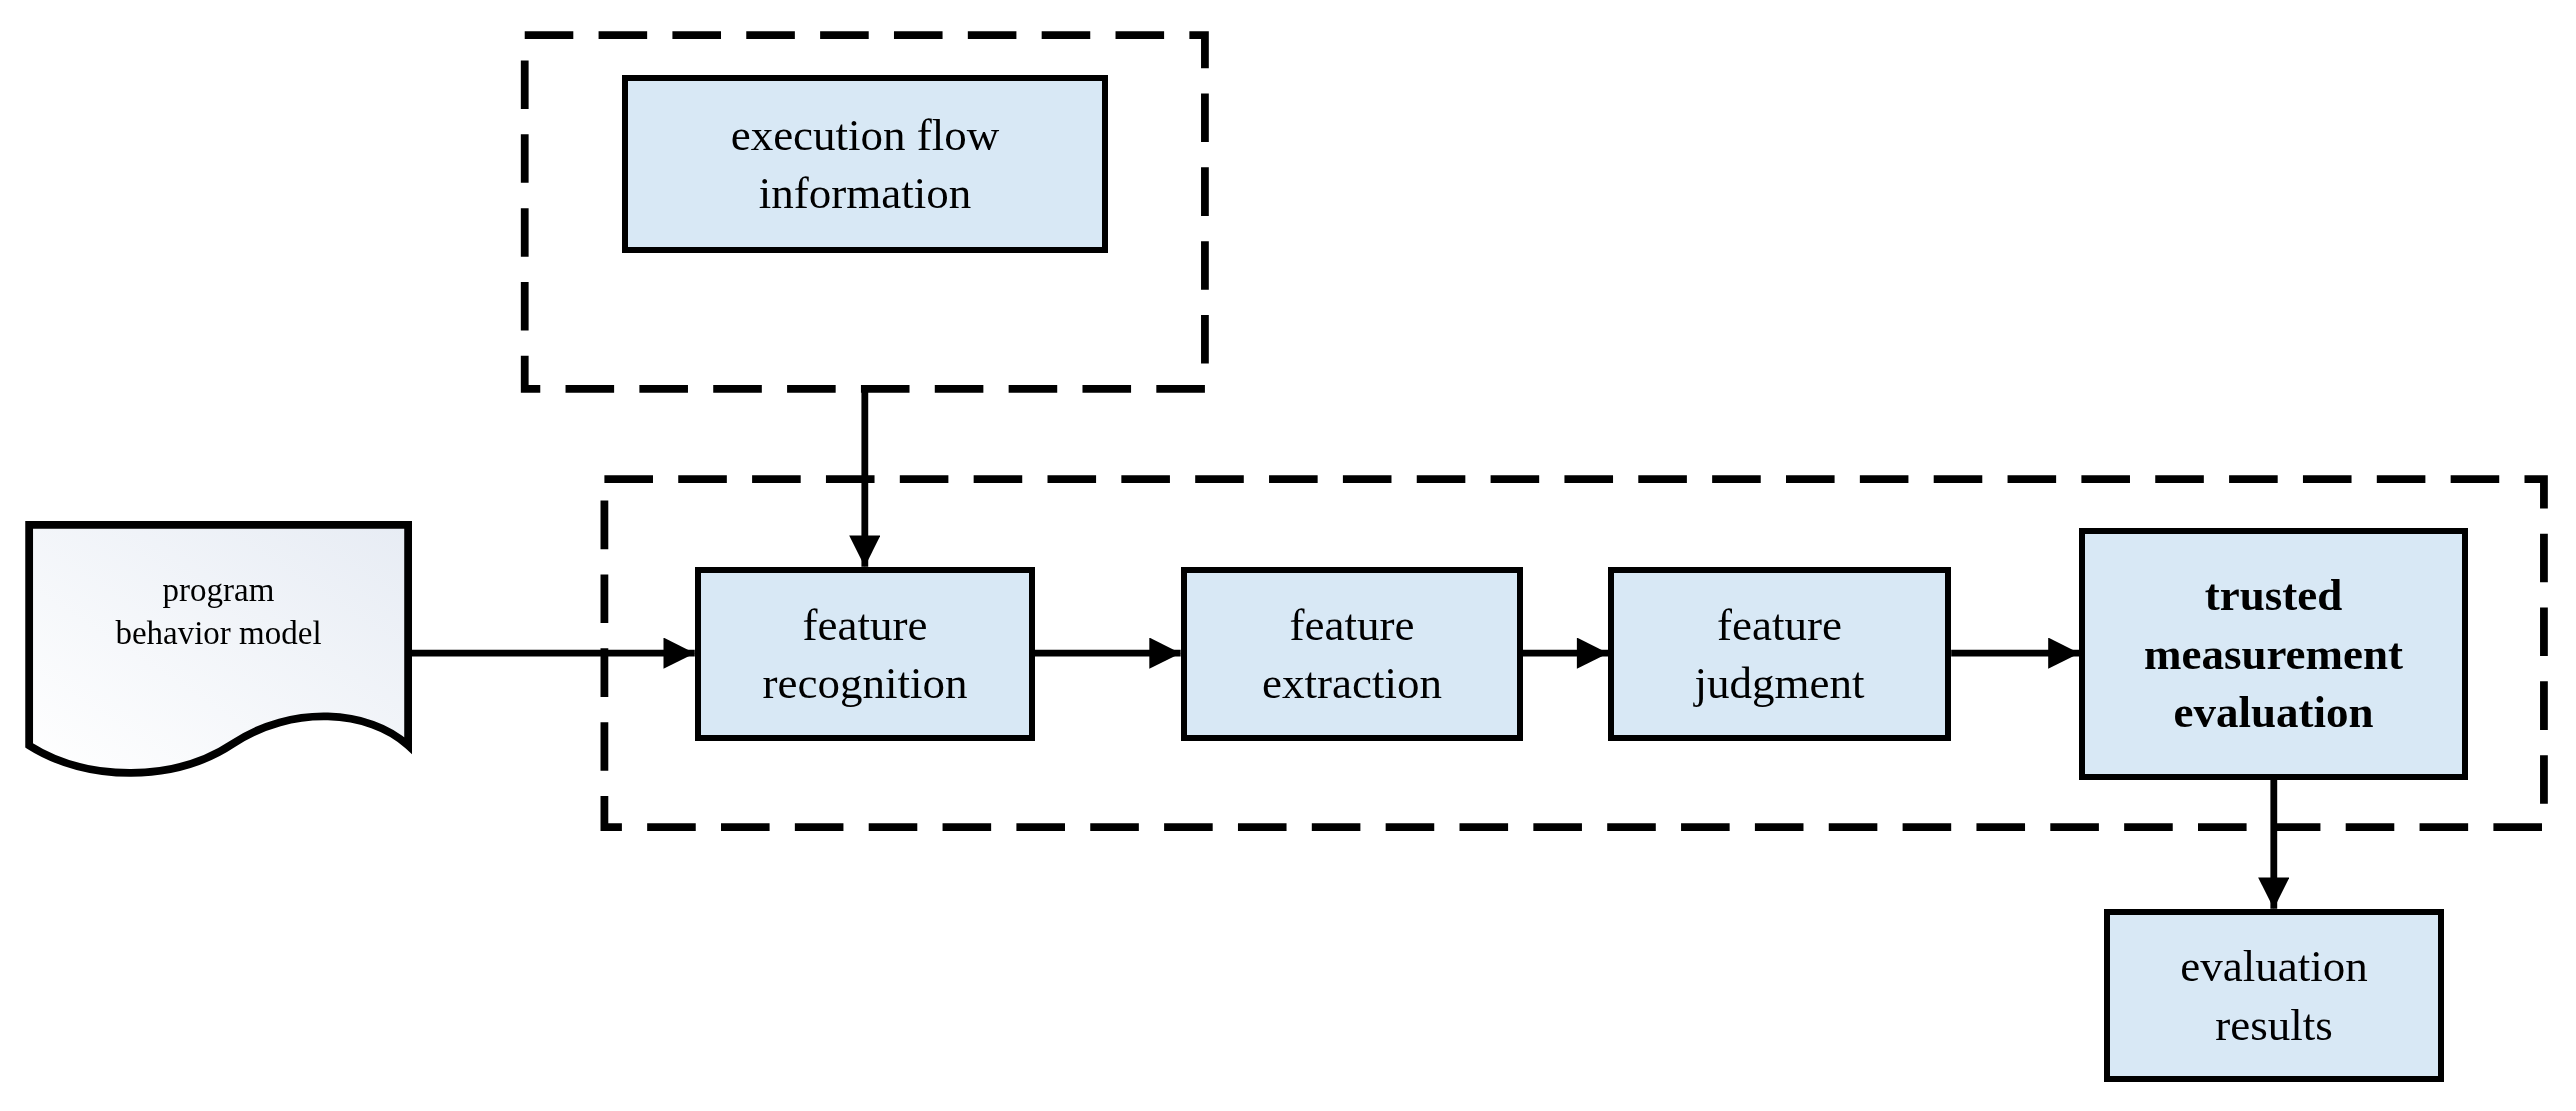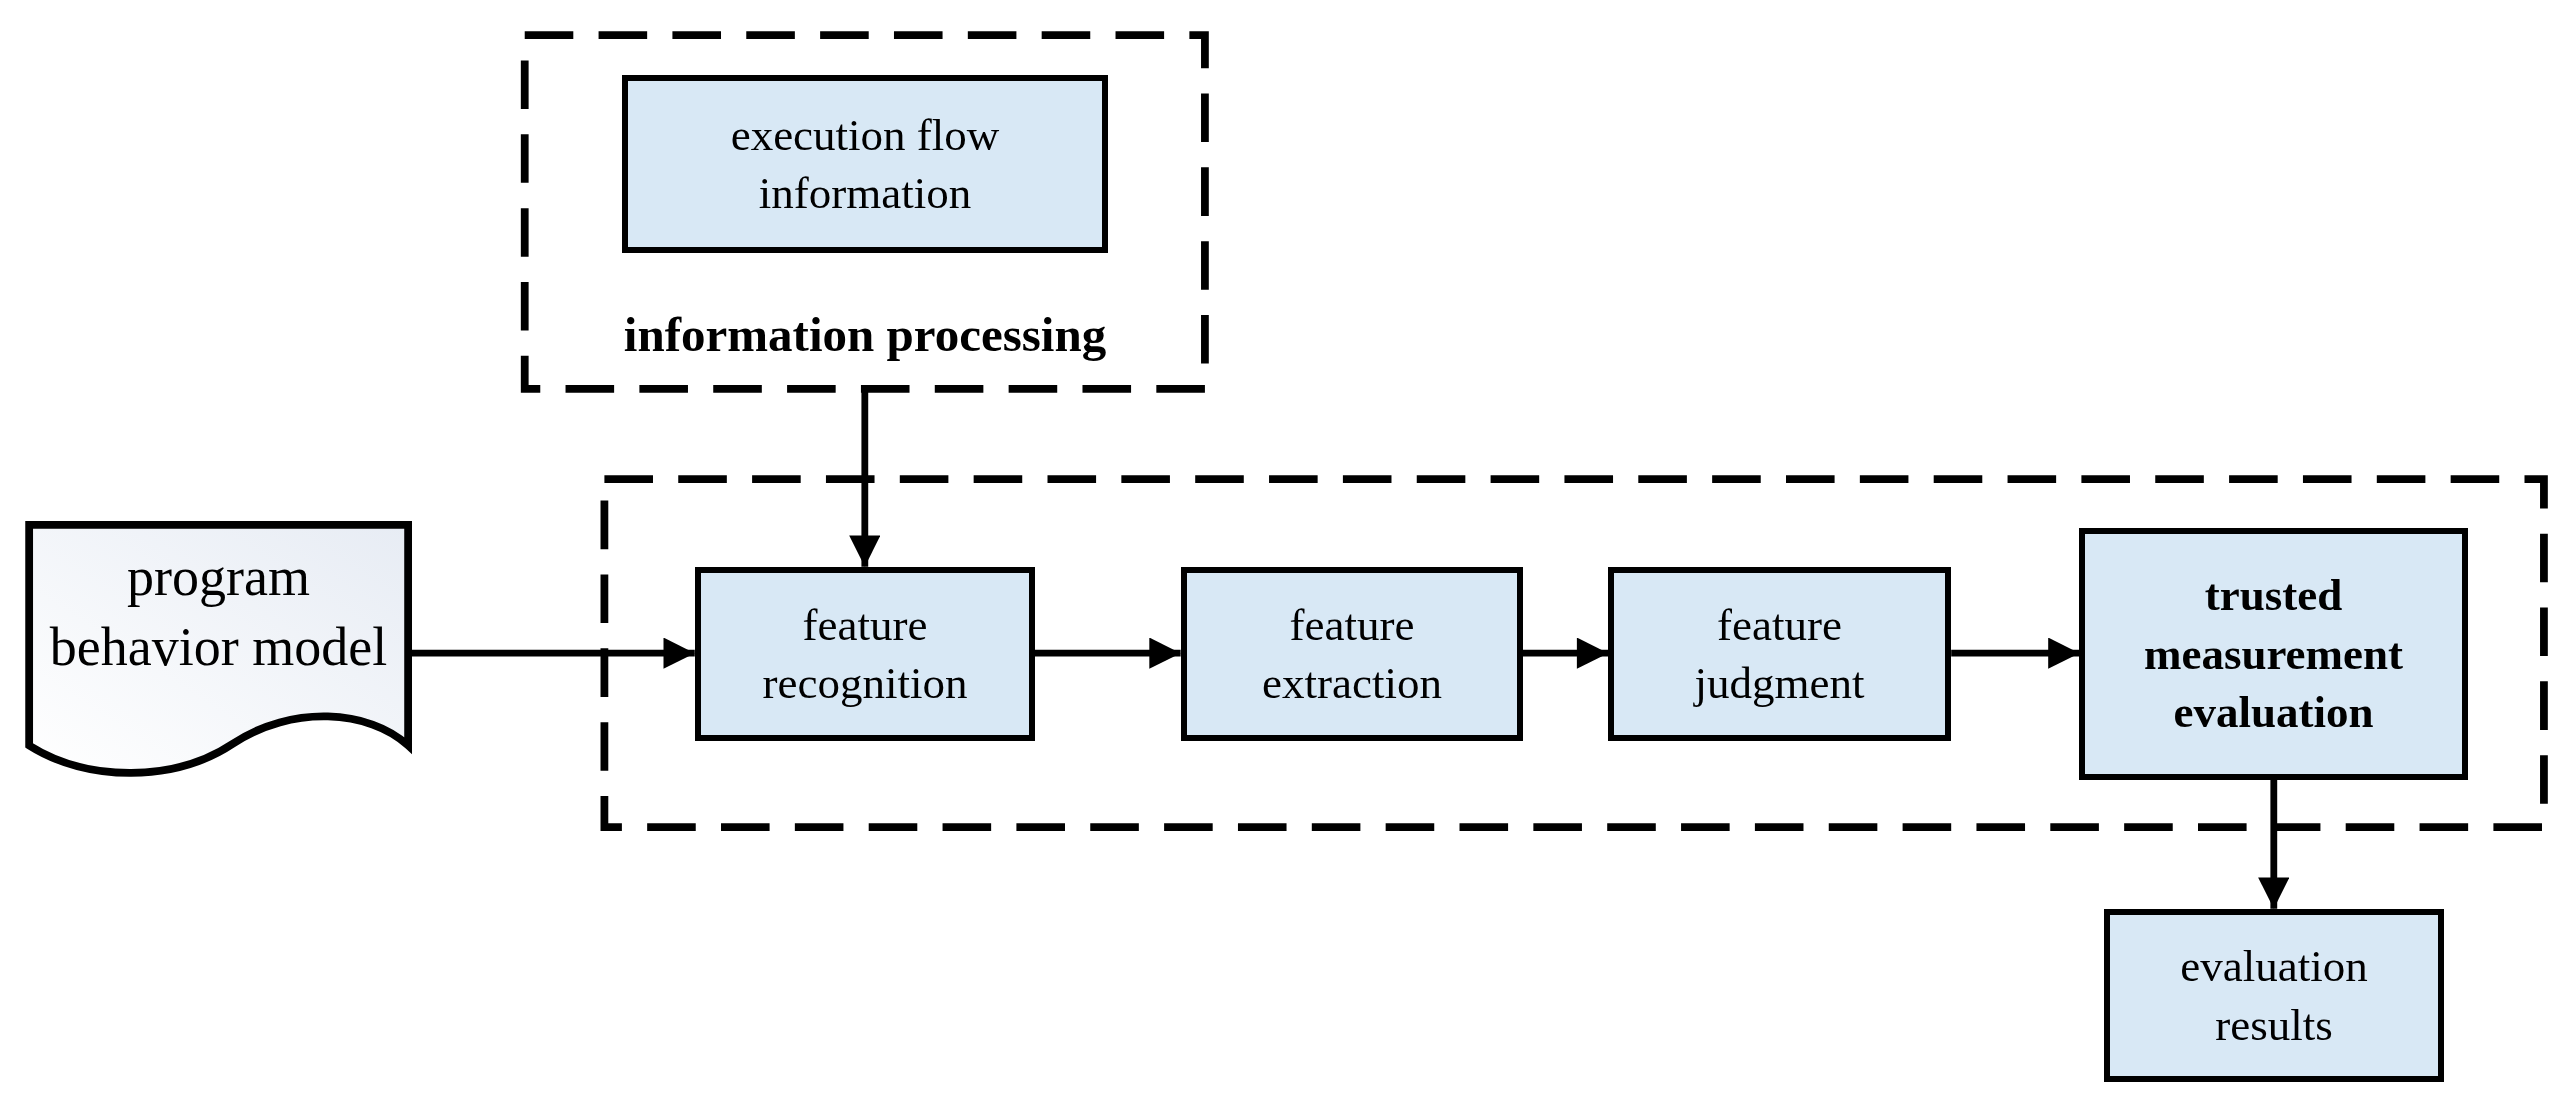--- a/index.html
+++ b/index.html
@@ -23,21 +23,21 @@
   #node-exec      {left:622px; top:75px;  width:486px;height:178px;}
   #node-recog     {left:695px; top:567px; width:340px;height:174px;}
   #node-extract   {left:1181px;top:567px; width:342px;height:174px;}
   #node-judge     {left:1608px;top:567px; width:343px;height:174px;}
   #node-trusted   {left:2079px;top:528px; width:389px;height:252px;font-weight:bold;}
   #node-eval      {left:2104px;top:909px; width:340px;height:173px;}
   .doc-label{
     position:absolute;left:29px;top:544px;width:379px;height:136px;
     display:flex;align-items:center;justify-content:center;
     text-align:center;white-space:pre-line;
-    font-size:54px;line-height:1.3;
+    font-size:33px;line-height:1.3;
   }
   .group-label{
     position:absolute;left:554px;top:290px;width:622px;height:89px;
     display:flex;align-items:center;justify-content:center;
     font-weight:bold;font-size:49px;text-align:center;
   }
 </style>
 </head>
 <body>
 
@@ -63,21 +63,20 @@
              C 180 805, 90 805, 30 767 Z" fill="url(#docGrad)" stroke="#000000" stroke-width="8"></path>
 
     <line x1="890" y1="400" x2="890" y2="583" stroke="#000000" stroke-width="7" marker-end="url(#arrowhead)"></line>
     <line x1="420" y1="672" x2="715" y2="672" stroke="#000000" stroke-width="7" marker-end="url(#arrowhead)"></line>
     <line x1="1065" y1="672" x2="1215" y2="672" stroke="#000000" stroke-width="7" marker-end="url(#arrowhead)"></line>
     <line x1="1567" y1="672" x2="1655" y2="672" stroke="#000000" stroke-width="7" marker-end="url(#arrowhead)"></line>
     <line x1="2008" y1="672" x2="2140" y2="672" stroke="#000000" stroke-width="7" marker-end="url(#arrowhead)"></line>
     <line x1="2340" y1="802" x2="2340" y2="935" stroke="#000000" stroke-width="7" marker-end="url(#arrowhead)"></line>
   </svg>
 
-  <div class="group-label">information processing</div>
 
   <div class="doc-label">program
 behavior model</div>
 
   <div class="node" id="node-exec">execution flow
 information</div>
   <div class="node" id="node-recog">feature
 recognition</div>
   <div class="node" id="node-extract">feature
 extraction</div>

